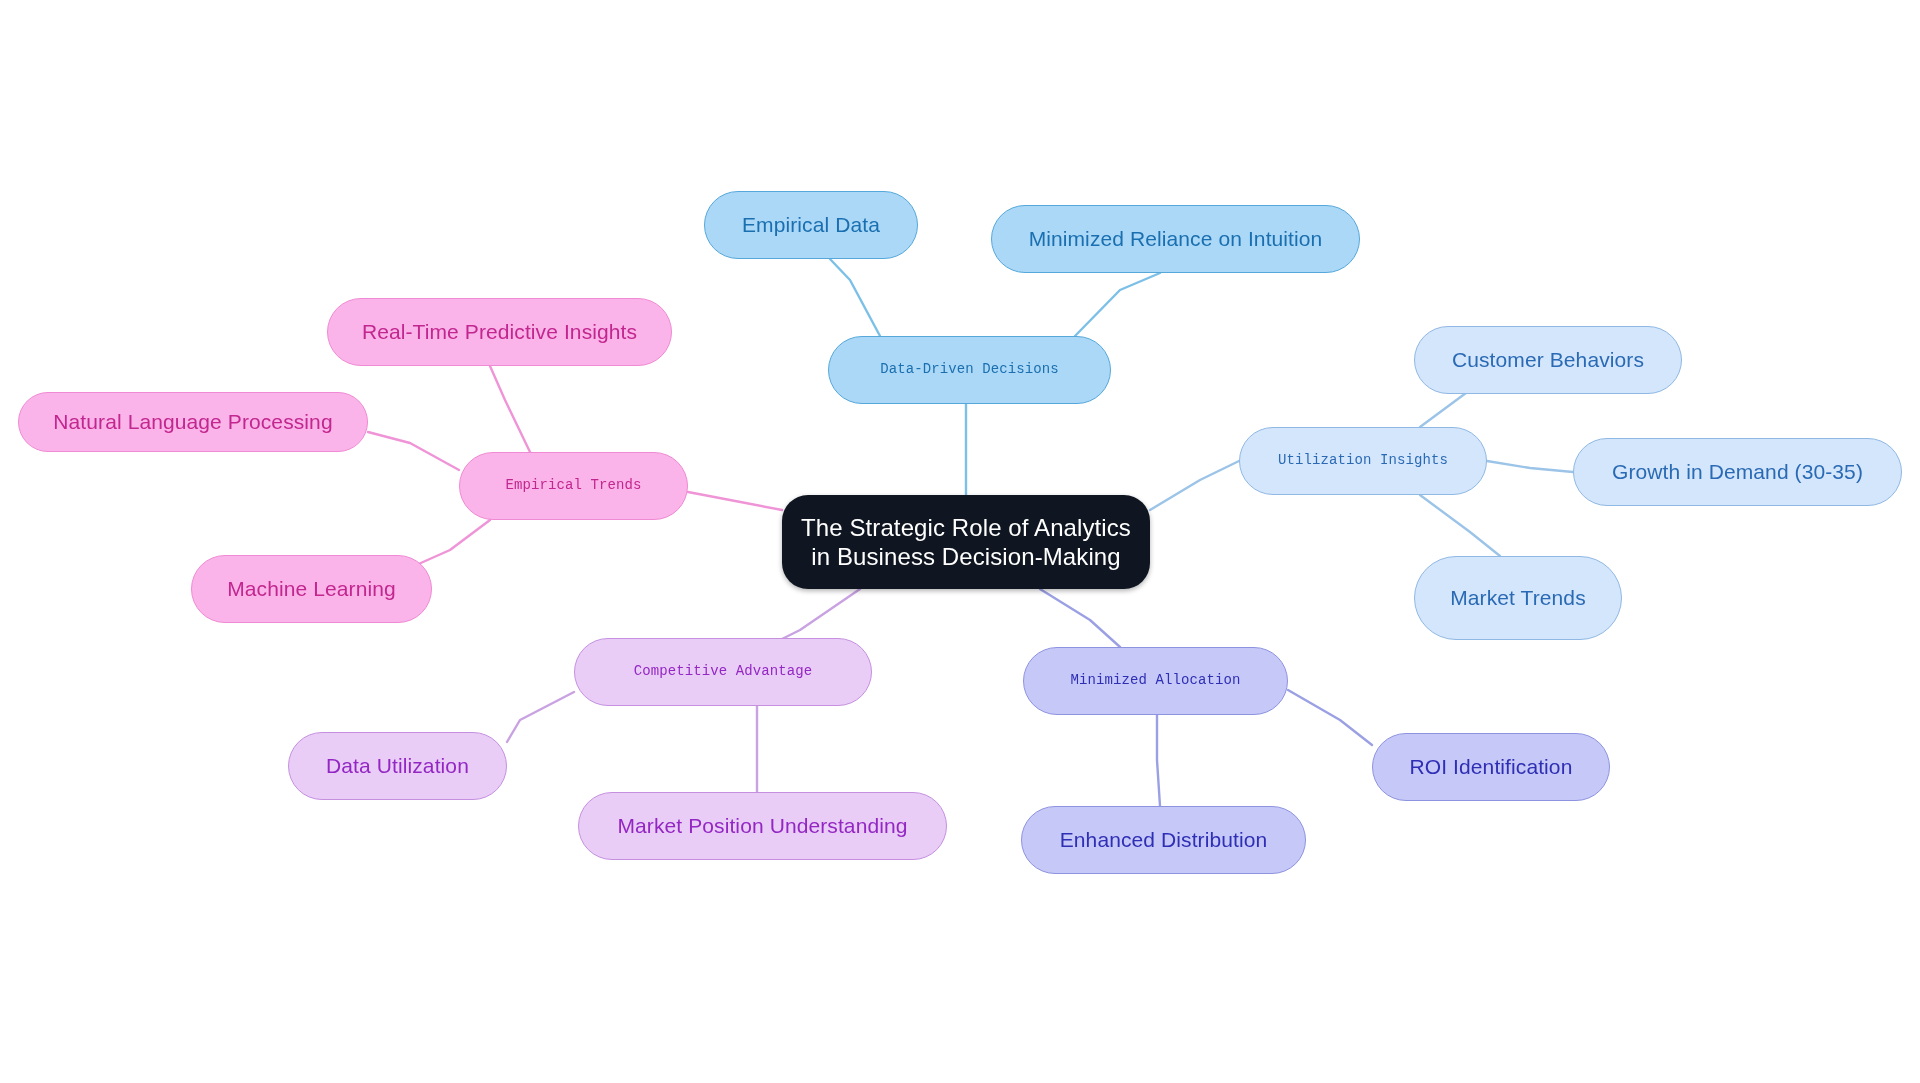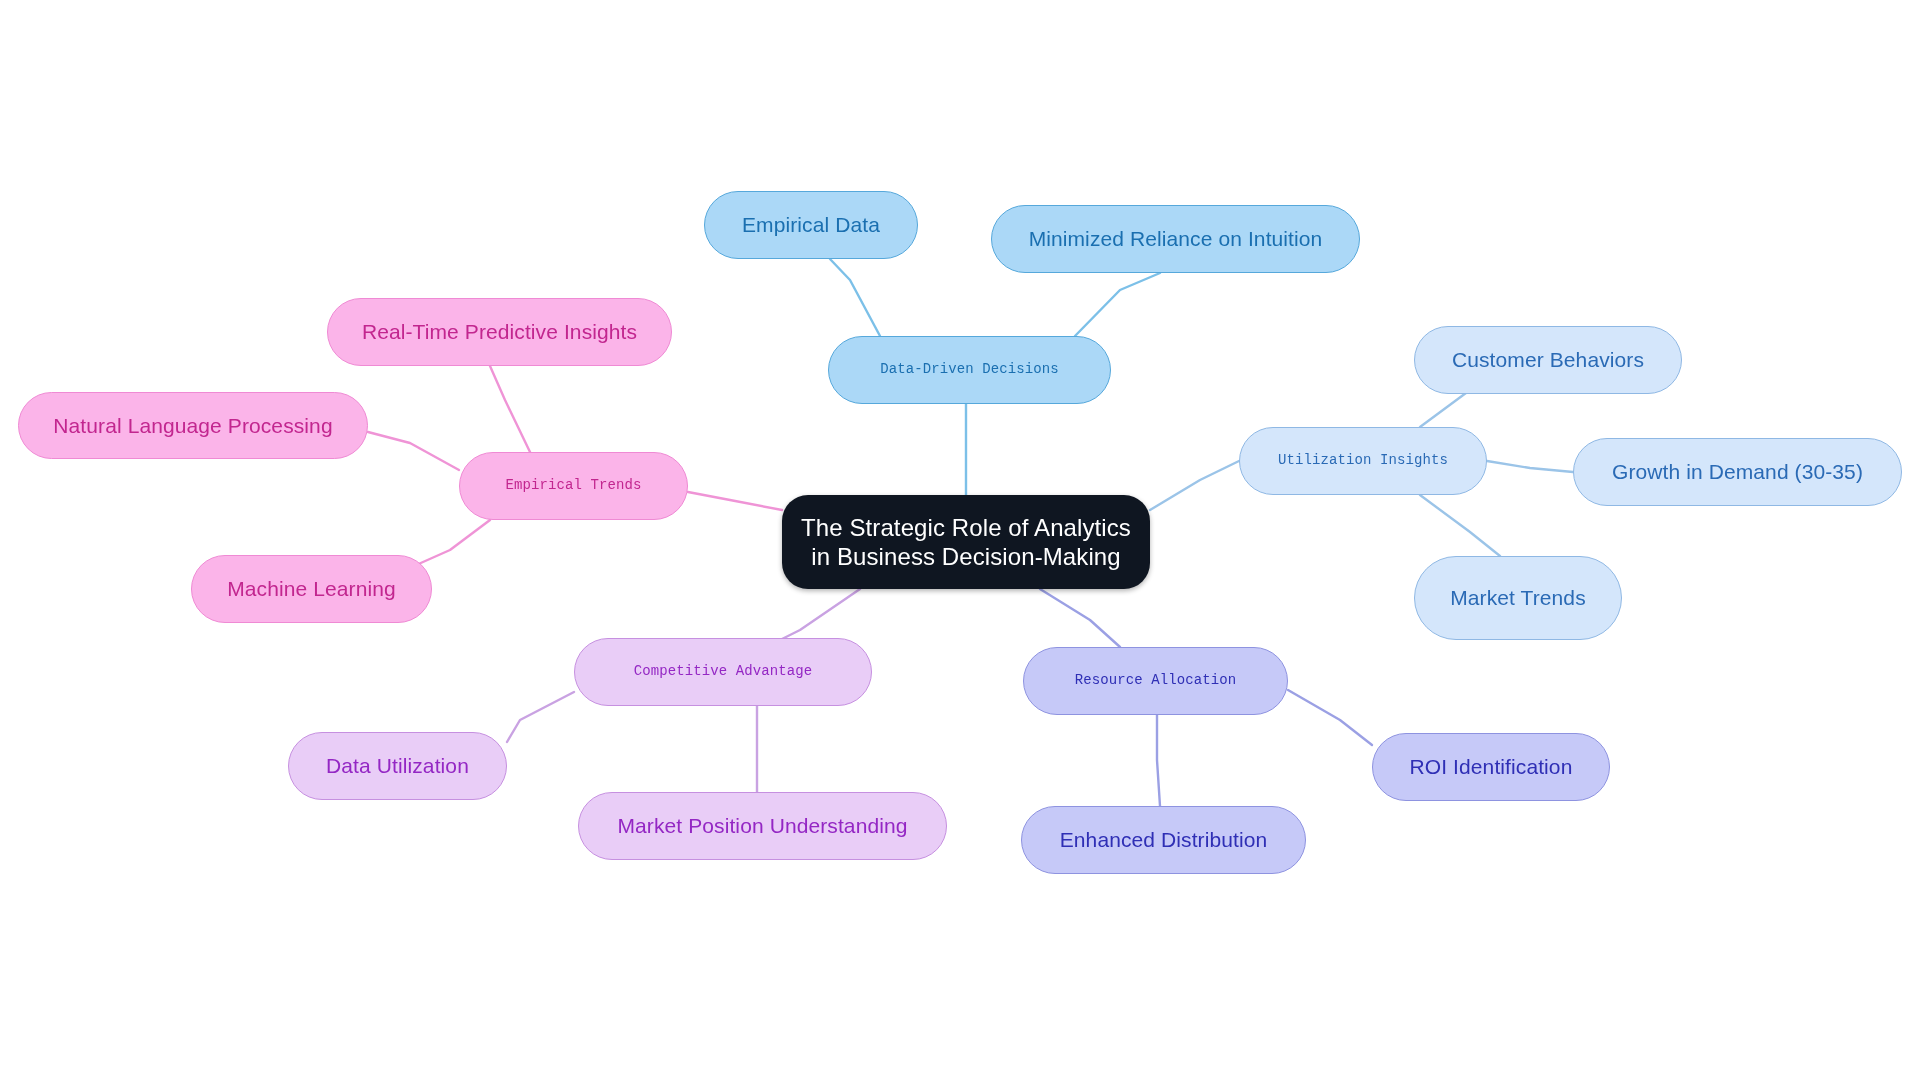--- a/index.html
+++ b/index.html
@@ -73,24 +73,24 @@
   <div id="nodes">
       <div class="node root" style="background: rgb(15, 22, 33); color: rgb(255, 255, 255); border-color: rgb(15, 22, 33); left: 782px; top: 495px; width: 368px; height: 94px;">The Strategic Role of Analytics
 in Business Decision-Making</div>
       <div class="node lvl1" style="background: rgb(171, 216, 247); border-color: rgb(86, 168, 219); color: rgb(26, 111, 176); left: 828px; top: 336px; width: 283px; height: 68px;">Data-Driven Decisions</div>
       <div class="node lvl2" style="background: rgb(171, 216, 247); border-color: rgb(86, 168, 219); color: rgb(26, 111, 176); left: 704px; top: 191px; width: 214px; height: 68px;">Empirical Data</div>
       <div class="node lvl2" style="background: rgb(171, 216, 247); border-color: rgb(86, 168, 219); color: rgb(26, 111, 176); left: 991px; top: 205px; width: 369px; height: 68px;">Minimized Reliance on Intuition</div>
       <div class="node lvl1" style="background: rgb(212, 230, 251); border-color: rgb(143, 184, 228); color: rgb(42, 106, 181); left: 1239px; top: 427px; width: 248px; height: 68px;">Utilization Insights</div>
       <div class="node lvl2" style="background: rgb(212, 230, 251); border-color: rgb(143, 184, 228); color: rgb(42, 106, 181); left: 1414px; top: 306px; width: 268px; height: 68px; margin-top: 20px;">Customer Behaviors</div>
       <div class="node lvl2" style="background: rgb(212, 230, 251); border-color: rgb(143, 184, 228); color: rgb(42, 106, 181); left: 1573px; top: 438px; width: 329px; height: 68px;">Growth in Demand (30-35)</div>
       <div class="node lvl2" style="background: rgb(212, 230, 251); border-color: rgb(143, 184, 228); color: rgb(42, 106, 181); left: 1414px; top: 556px; width: 208px; height: 84px;">Market Trends</div>
-      <div class="node lvl1" style="background: rgb(198, 201, 248); border-color: rgb(142, 147, 224); color: rgb(47, 47, 181); left: 1023px; top: 647px; width: 265px; height: 68px;">Resource Allocation</div>
+      <div class="node lvl1" style="background: rgb(198, 201, 248); border-color: rgb(142, 147, 224); color: rgb(47, 47, 181); left: 1023px; top: 647px; width: 265px; height: 68px;">Minimized Allocation</div>
       <div class="node lvl2" style="background: rgb(198, 201, 248); border-color: rgb(142, 147, 224); color: rgb(47, 47, 181); left: 1372px; top: 733px; width: 238px; height: 68px;">ROI Identification</div>
       <div class="node lvl2" style="background: rgb(198, 201, 248); border-color: rgb(142, 147, 224); color: rgb(47, 47, 181); left: 1021px; top: 806px; width: 285px; height: 68px;">Enhanced Distribution</div>
       <div class="node lvl1" style="background: rgb(233, 205, 247); border-color: rgb(198, 144, 224); color: rgb(148, 39, 196); left: 574px; top: 638px; width: 298px; height: 68px; text-align: right;">Competitive Advantage</div>
       <div class="node lvl2" style="background: rgb(233, 205, 247); border-color: rgb(198, 144, 224); color: rgb(148, 39, 196); left: 288px; top: 732px; width: 219px; height: 68px;">Data Utilization</div>
       <div class="node lvl2" style="background: rgb(233, 205, 247); border-color: rgb(198, 144, 224); color: rgb(148, 39, 196); left: 578px; top: 792px; width: 369px; height: 68px;">Market Position Understanding</div>
       <div class="node lvl1" style="background: rgb(251, 180, 233); border-color: rgb(239, 138, 212); color: rgb(194, 38, 143); left: 459px; top: 452px; width: 229px; height: 68px;">Empirical Trends</div>
       <div class="node lvl2" style="background: rgb(251, 180, 233); border-color: rgb(239, 138, 212); color: rgb(194, 38, 143); left: 327px; top: 298px; width: 345px; height: 68px;">Real-Time Predictive Insights</div>
-      <div class="node lvl2" style="background: rgb(251, 180, 233); border-color: rgb(239, 138, 212); color: rgb(194, 38, 143); left: 18px; top: 392px; width: 350px; height: 67px;">Natural Language Processing</div>
+      <div class="node lvl2" style="background: rgb(251, 180, 233); border-color: rgb(239, 138, 212); color: rgb(194, 38, 143); left: 18px; top: 392px; width: 350px; height: 60px;">Natural Language Processing</div>
       <div class="node lvl2" style="background: rgb(251, 180, 233); border-color: rgb(239, 138, 212); color: rgb(194, 38, 143); left: 191px; top: 555px; width: 241px; height: 68px;">Machine Learning</div>
     </div>
 </div>
 
 </body></html>

